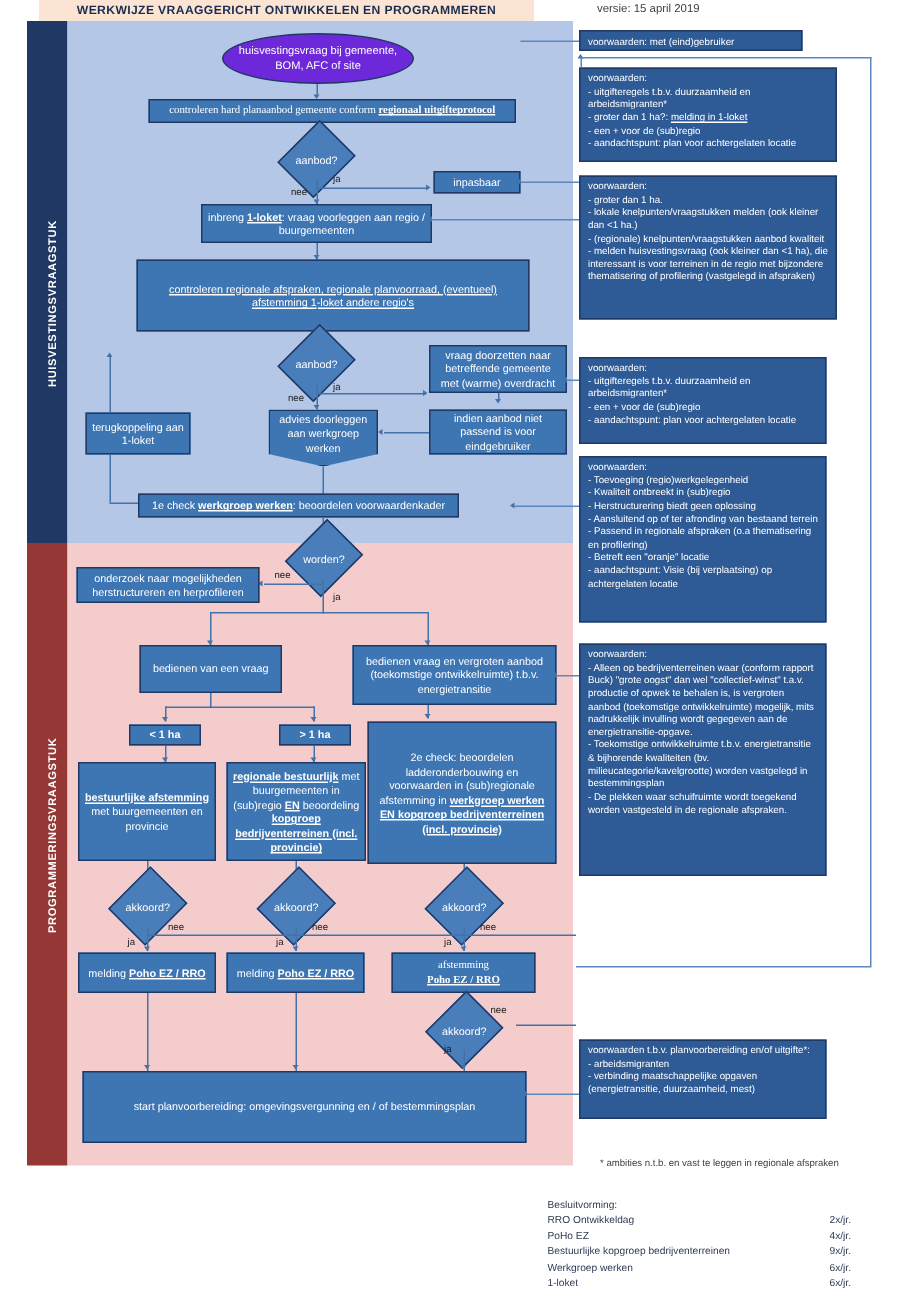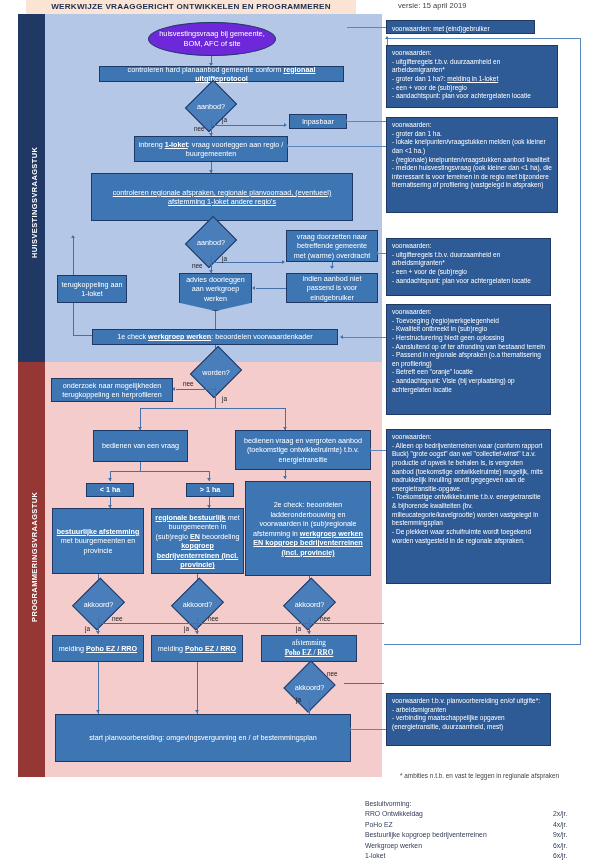--- a/index.html
+++ b/index.html
@@ -226,21 +226,21 @@
   <div class="lane-red-dark"></div>
   <div class="lane-red-light"></div>
   <div class="lane-label lane-label-1">HUISVESTINGSVRAAGSTUK</div>
   <div class="lane-label lane-label-2">PROGRAMMERINGSVRAAGSTUK</div>
 
   <div class="ellipse" style="left:148px;top:22px;width:128px;height:34px;">huisvestingsvraag bij gemeente, BOM, AFC of site</div>
 
   <div class="ln lnv" style="left:211px;top:56px;height:9px;"></div>
   <div class="arrow-d" style="left:208.5px;top:63px;"></div>
 
-  <div class="node" style="left:99px;top:66px;width:245px;height:16px;">
+  <div class="node" style="left:99px;top:66px;width:245px;height:16px;font-family:Liberation Serif, serif;">
     <span>controleren hard planaanbod gemeente conform <b><u>regionaal uitgifteprotocol</u></b></span>
   </div>
 
   <div class="ln lnv" style="left:211px;top:82px;height:11px;"></div>
   <div class="arrow-d" style="left:208.5px;top:90px;"></div>
 
   <div class="diamond-wrap" style="left:177px;top:92px;width:68px;height:28px;">
     <div class="diamond-shape" style="left:17px;top:-6px;width:34px;height:40px;"></div>
     <div class="diamond-text">aanbod?</div>
   </div>
@@ -299,38 +299,38 @@
   <div class="ln lnv" style="left:73px;top:238px;height:37px;"></div>
   <div class="arrow-u" style="left:70.5px;top:235px;"></div>
 
   <div class="ln lnv" style="left:215px;top:311px;height:23px;"></div>
   <div class="arrow-d" style="left:212.5px;top:331px;"></div>
 
   <div class="ln lnv" style="left:73px;top:335px;height:0px;"></div>
   <div class="ln lnh" style="left:73px;top:335px;width:19px;"></div>
   <div class="ln lnv" style="left:73px;top:303px;height:32px;"></div>
 
-  <div class="node" style="left:92px;top:329px;width:246px;height:16px;">
+  <div class="node" style="left:92px;top:329px;width:214px;height:16px;">
     <span>1e check <b><u>werkgroep werken</u></b>: beoordelen voorwaardenkader</span>
   </div>
 
   <div class="ln lnv" style="left:215px;top:345px;height:13px;"></div>
   <div class="arrow-d" style="left:212.5px;top:355px;"></div>
 
   <div class="diamond-wrap" style="left:183px;top:358px;width:66px;height:28px;">
     <div class="diamond-shape" style="left:16px;top:-6px;width:34px;height:40px;"></div>
     <div class="diamond-text">worden?</div>
   </div>
 
   <div class="ln lnv" style="left:215px;top:386px;height:4px;"></div>
   <div class="ln lnh" style="left:176px;top:389px;width:39px;"></div>
   <div class="arrow-l" style="left:172px;top:386.5px;"></div>
   <div class="edge-label" style="left:183px;top:380px;">nee</div>
 
-  <div class="node" style="left:51px;top:378px;width:122px;height:24px;">onderzoek naar mogelijkheden terugkoppeling en herprofileren</div>
+  <div class="node" style="left:51px;top:378px;width:122px;height:24px;">onderzoek naar mogelijkheden herstructureren en herprofileren</div>
 
   <div class="ln lnv" style="left:215px;top:389px;height:20px;"></div>
   <div class="edge-label" style="left:222px;top:395px;">ja</div>
   <div class="ln lnh" style="left:140px;top:408px;width:146px;"></div>
   <div class="ln lnv" style="left:140px;top:408px;height:22px;"></div>
   <div class="ln lnv" style="left:285px;top:408px;height:22px;"></div>
   <div class="arrow-d" style="left:137.5px;top:427px;"></div>
   <div class="arrow-d" style="left:282.5px;top:427px;"></div>
 
   <div class="node" style="left:93px;top:430px;width:95px;height:32px;">bedienen van een vraag</div>

